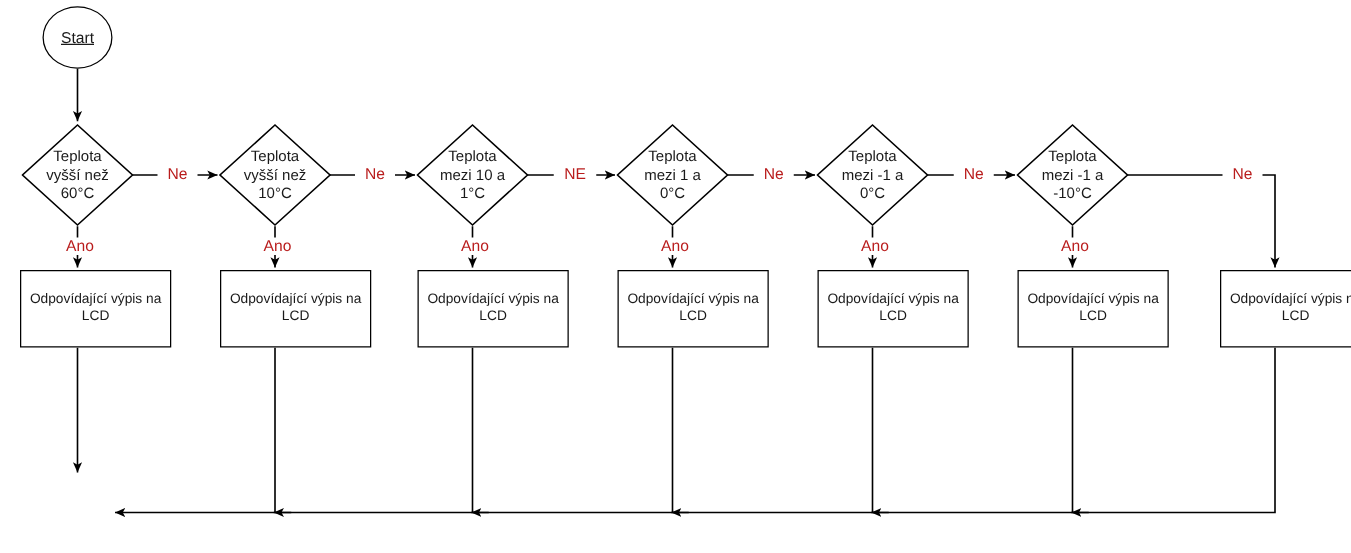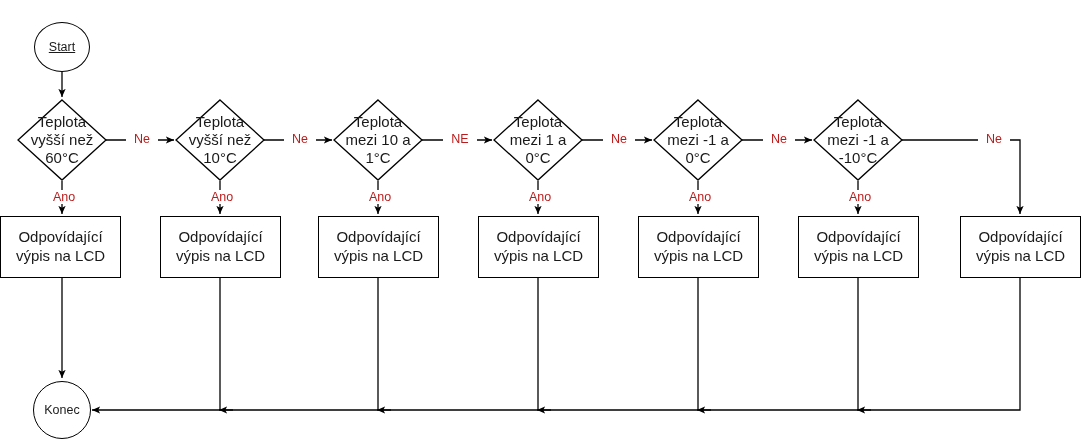--- a/index.html
+++ b/index.html
@@ -36,23 +36,24 @@
   }
   .terminator {
     border: 1.3px solid #000000;
     border-radius: 50%;
     background: #ffffff;
     font-size: 12.5px;
   }
   .process {
     border: 1.3px solid #000000;
     background: #ffffff;
-    font-size: 15px;
+    font-size: 11px;
     line-height: 1.25;
     padding: 0 4px;
+    margin-left: 16px;
   }
   .decision-wrap {
     position: absolute;
   }
   .decision-shape {
     position: absolute;
     left: 0;
     top: 0;
     width: 100%;
     height: 100%;
@@ -60,21 +61,21 @@
   .decision-label {
     position: absolute;
     left: 0;
     top: 0;
     width: 100%;
     height: 100%;
     display: flex;
     align-items: center;
     justify-content: center;
     text-align: center;
-    font-size: 15px;
+    font-size: 12px;
     line-height: 1.2;
     color: #1a1a1a;
     white-space: pre-line;
   }
   .edge-label {
     position: absolute;
     font-size: 12.5px;
     color: #b91c1c;
     background: #ffffff;
     padding: 0 2px;
@@ -124,21 +125,21 @@
       <line x1="858" y1="278" x2="858" y2="410"></line>
 
       <line x1="233" y1="410" x2="219" y2="410" marker-end="url(#arrow)"></line>
       <line x1="391" y1="410" x2="377" y2="410" marker-end="url(#arrow)"></line>
       <line x1="551" y1="410" x2="537" y2="410" marker-end="url(#arrow)"></line>
       <line x1="711" y1="410" x2="697" y2="410" marker-end="url(#arrow)"></line>
       <line x1="871" y1="410" x2="857" y2="410" marker-end="url(#arrow)"></line>
     </g>
   </svg>
 
-  <div class="node terminator" style="left:34px; top:22px; width:56px; height:50px;text-decoration:underline;">
+  <div class="node terminator" style="left:34px; top:5px; width:56px; height:50px;text-decoration:underline;">
     <span>Start</span>
   </div>
 
   <div class="decision-wrap" style="left:17px; top:99px; width:90px; height:82px;">
     <svg class="decision-shape" viewBox="0 0 90 82" xmlns="http://www.w3.org/2000/svg">
       <polygon points="45,1 89,41 45,81 1,41" fill="#ffffff" stroke="#000000" stroke-width="1.3"></polygon>
     </svg>
     <div class="decision-label">Teplota
 vyšší než
 60°C</div>
@@ -218,17 +219,14 @@
   <div class="node process" style="left:638px; top:216px; width:121px; height:62px;">
     <span>Odpovídající výpis na LCD</span>
   </div>
   <div class="node process" style="left:798px; top:216px; width:121px; height:62px;">
     <span>Odpovídající výpis na LCD</span>
   </div>
   <div class="node process" style="left:960px; top:216px; width:121px; height:62px;">
     <span>Odpovídající výpis na LCD</span>
   </div>
 
-  <div class="node terminator" style="left:33px; top:381px; width:58px; height:58px;">
-    <span>Konec</span>
-  </div>
 
 </div>
 
 </body></html>

